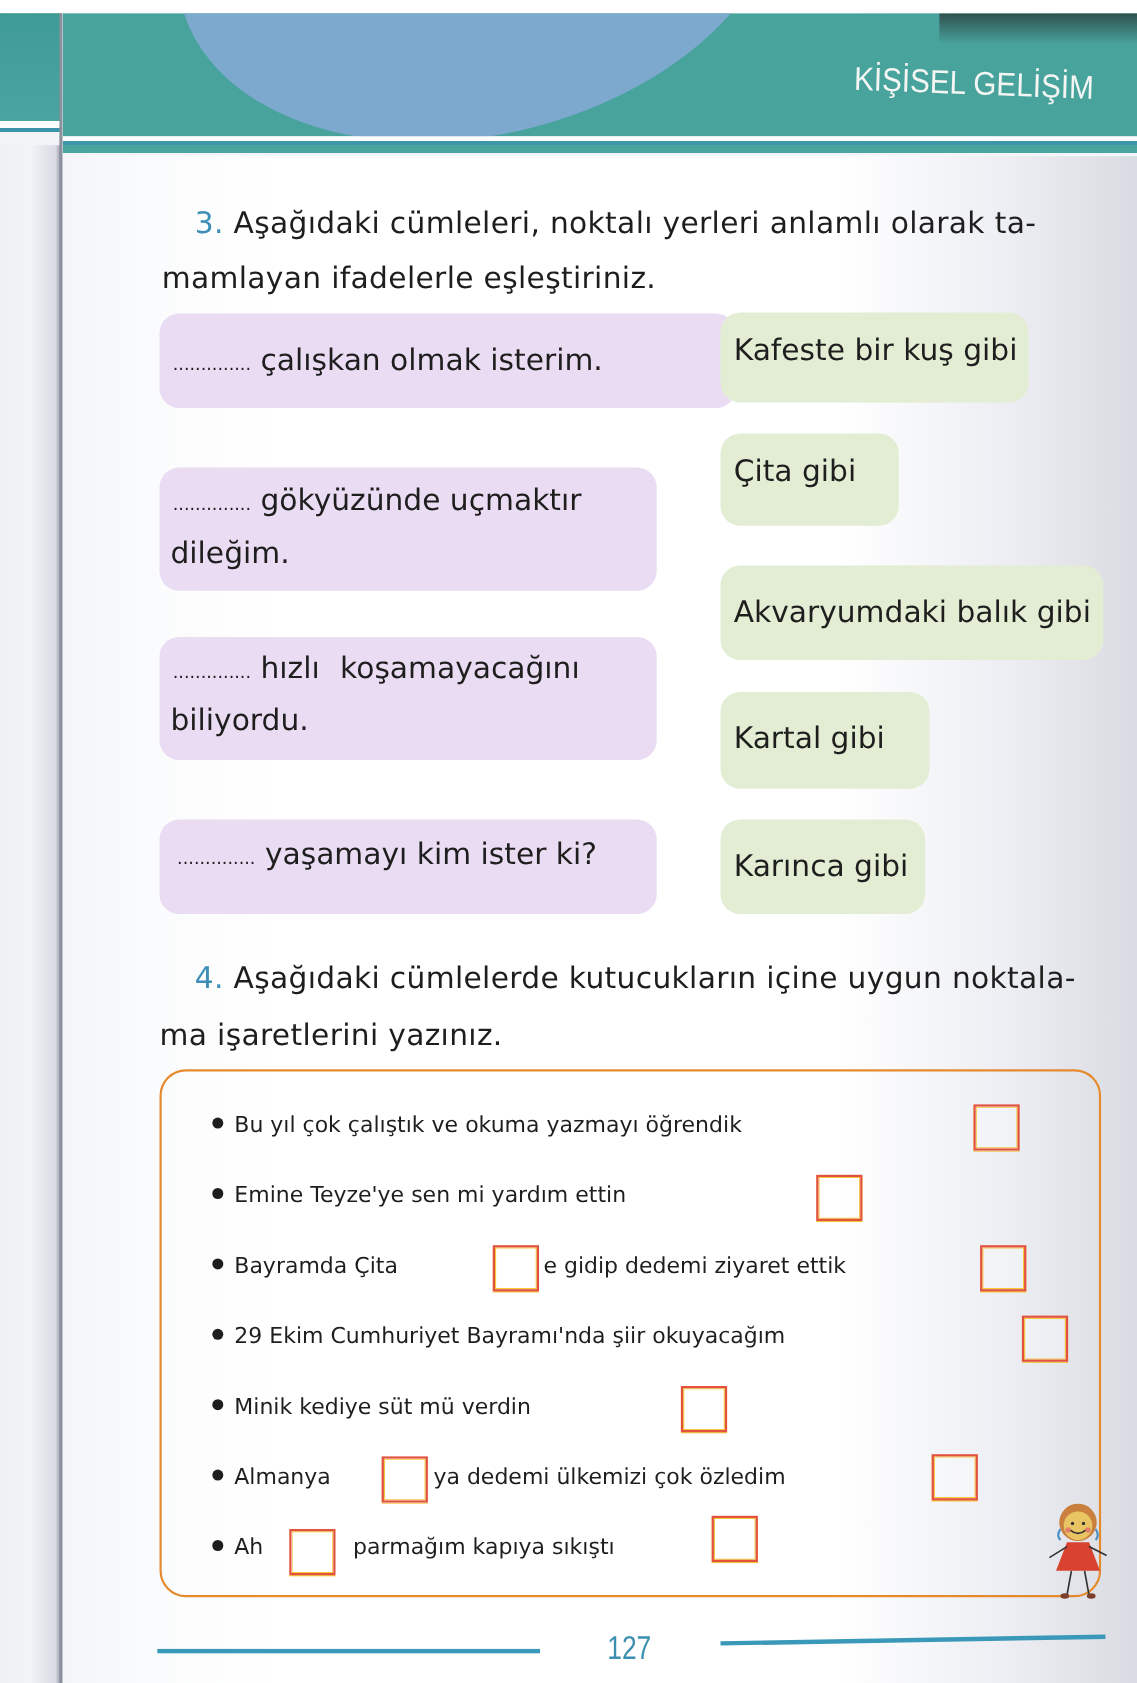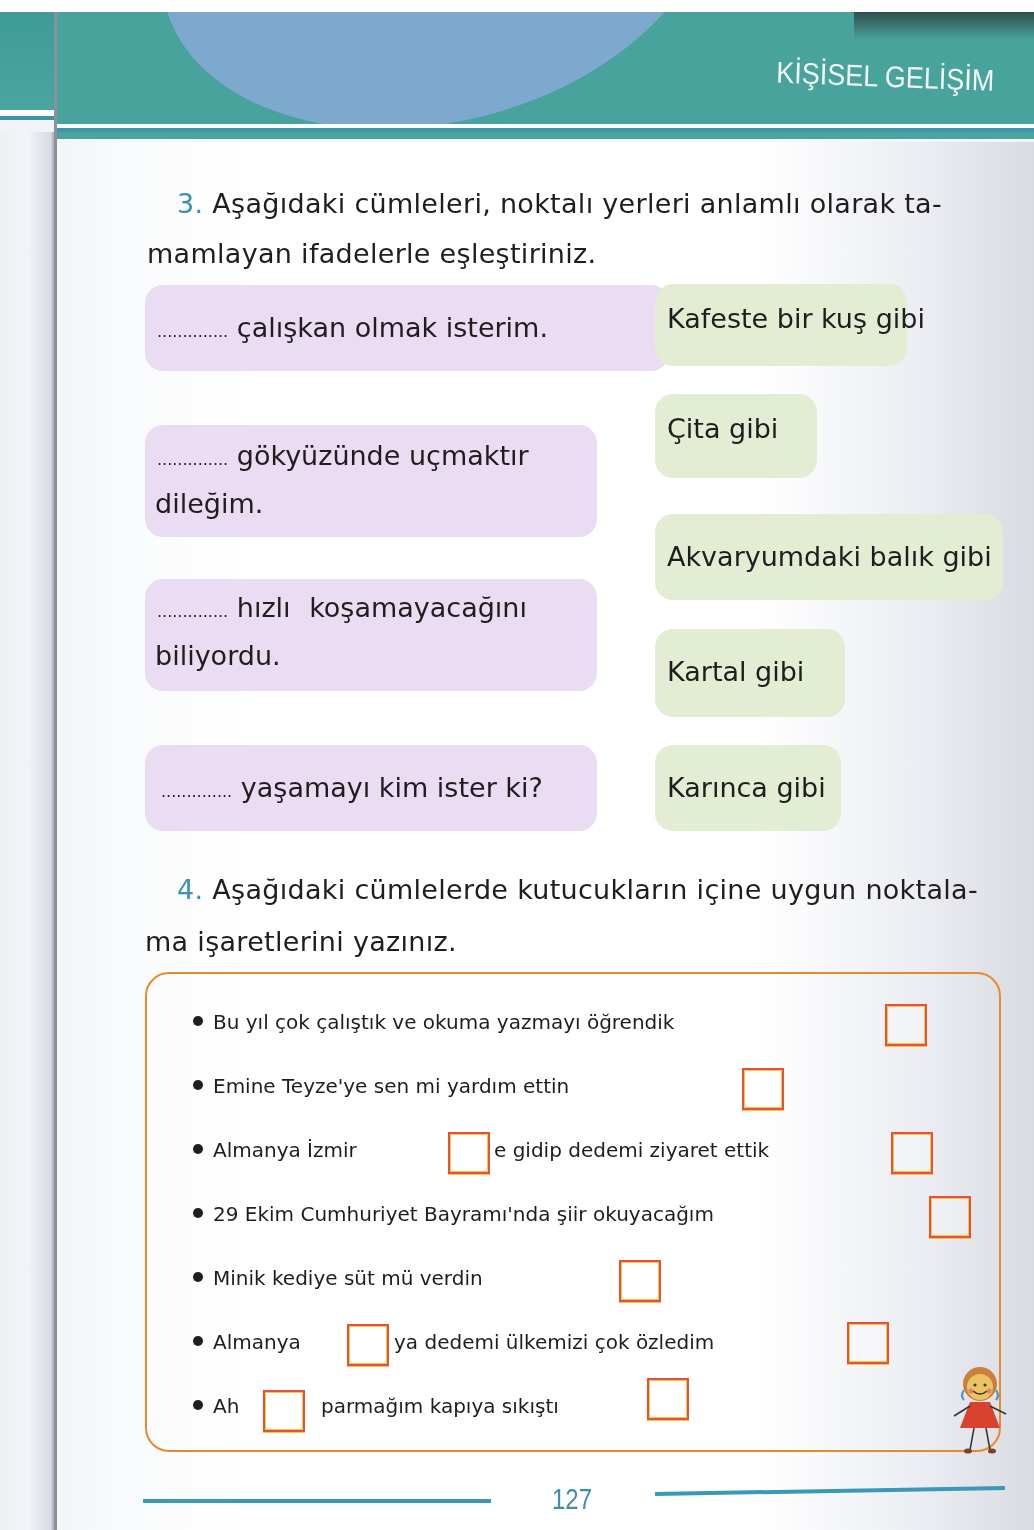--- a/index.html
+++ b/index.html
@@ -134,27 +134,27 @@
 
   <div class="box-purple" style="left:88px; top:567px; width:452px; height:112px;">
     <div class="box-text" style="left:12px; top:4px;">
       <span class="dots">..............</span>
       <span style="word-spacing:10px;">hızlı koşamayacağını</span>
     </div>
     <div class="box-text" style="left:10px; top:52px;">biliyordu.</div>
   </div>
 
   <div class="box-purple" style="left:88px; top:733px; width:452px; height:86px;">
-    <div class="box-text" style="left:16px; top:18px;">
+    <div class="box-text" style="left:16px; top:7px;">
       <span class="dots">..............</span>
       <span>yaşamayı kim ister ki?</span>
     </div>
   </div>
 
-  <div class="box-green" style="left:598px; top:272px; width:252px; height:82px;">
+  <div class="box-green" style="left:598px; top:272px; width:280px; height:82px;">
     <div class="box-text" style="left:12px; top:10px;">Kafeste bir kuş gibi</div>
   </div>
   <div class="box-green" style="left:598px; top:382px; width:162px; height:84px;">
     <div class="box-text" style="left:12px; top:10px;">Çita gibi</div>
   </div>
   <div class="box-green" style="left:598px; top:502px; width:348px; height:86px;">
     <div class="box-text" style="left:12px; top:18px;">Akvaryumdaki balık gibi</div>
   </div>
   <div class="box-green" style="left:598px; top:617px; width:190px; height:88px;">
     <div class="box-text" style="left:12px; top:18px;">Kartal gibi</div>
@@ -175,21 +175,21 @@
     <span class="bullet"></span><span>Bu yıl çok çalıştık ve okuma yazmayı öğrendik</span>
   </div>
   <div class="ans-box" style="left:828px; top:992px;"></div>
 
   <div class="bullet-line" style="left:136px; top:1052px;">
     <span class="bullet"></span><span>Emine Teyze'ye sen mi yardım ettin</span>
   </div>
   <div class="ans-box" style="left:685px; top:1056px;"></div>
 
   <div class="bullet-line" style="left:136px; top:1116px;">
-    <span class="bullet"></span><span>Almanya İzmir</span>
+    <span class="bullet"></span><span>Bayramda Çita</span>
   </div>
   <div class="ans-box" style="left:391px; top:1120px;"></div>
   <div class="bullet-line" style="left:437px; top:1116px;">e gidip dedemi ziyaret ettik</div>
   <div class="ans-box" style="left:834px; top:1120px;"></div>
 
   <div class="bullet-line" style="left:136px; top:1180px;">
     <span class="bullet"></span><span>29 Ekim Cumhuriyet Bayramı'nda şiir okuyacağım</span>
   </div>
   <div class="ans-box" style="left:872px; top:1184px;"></div>
 

